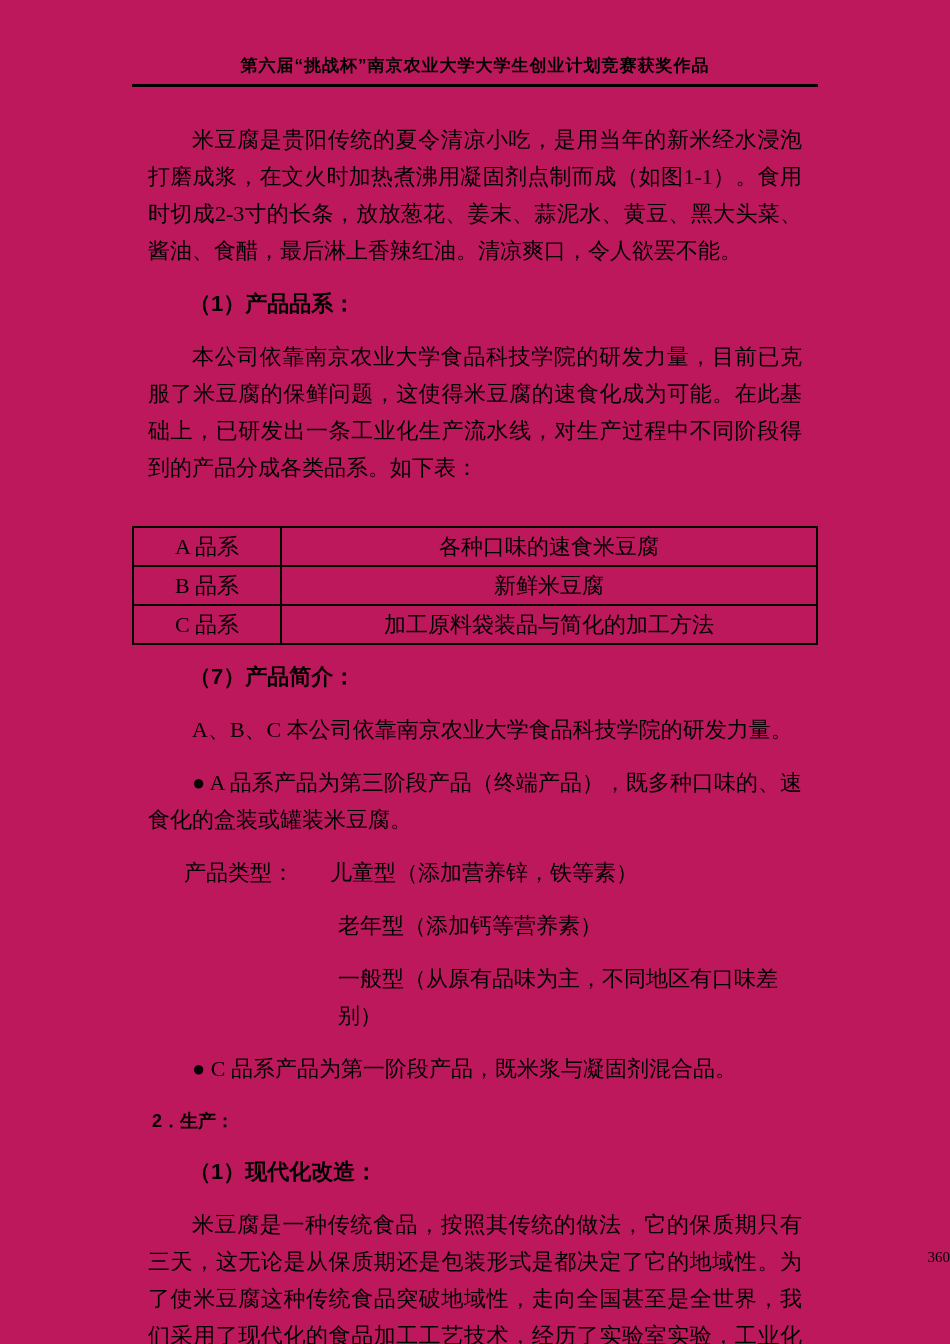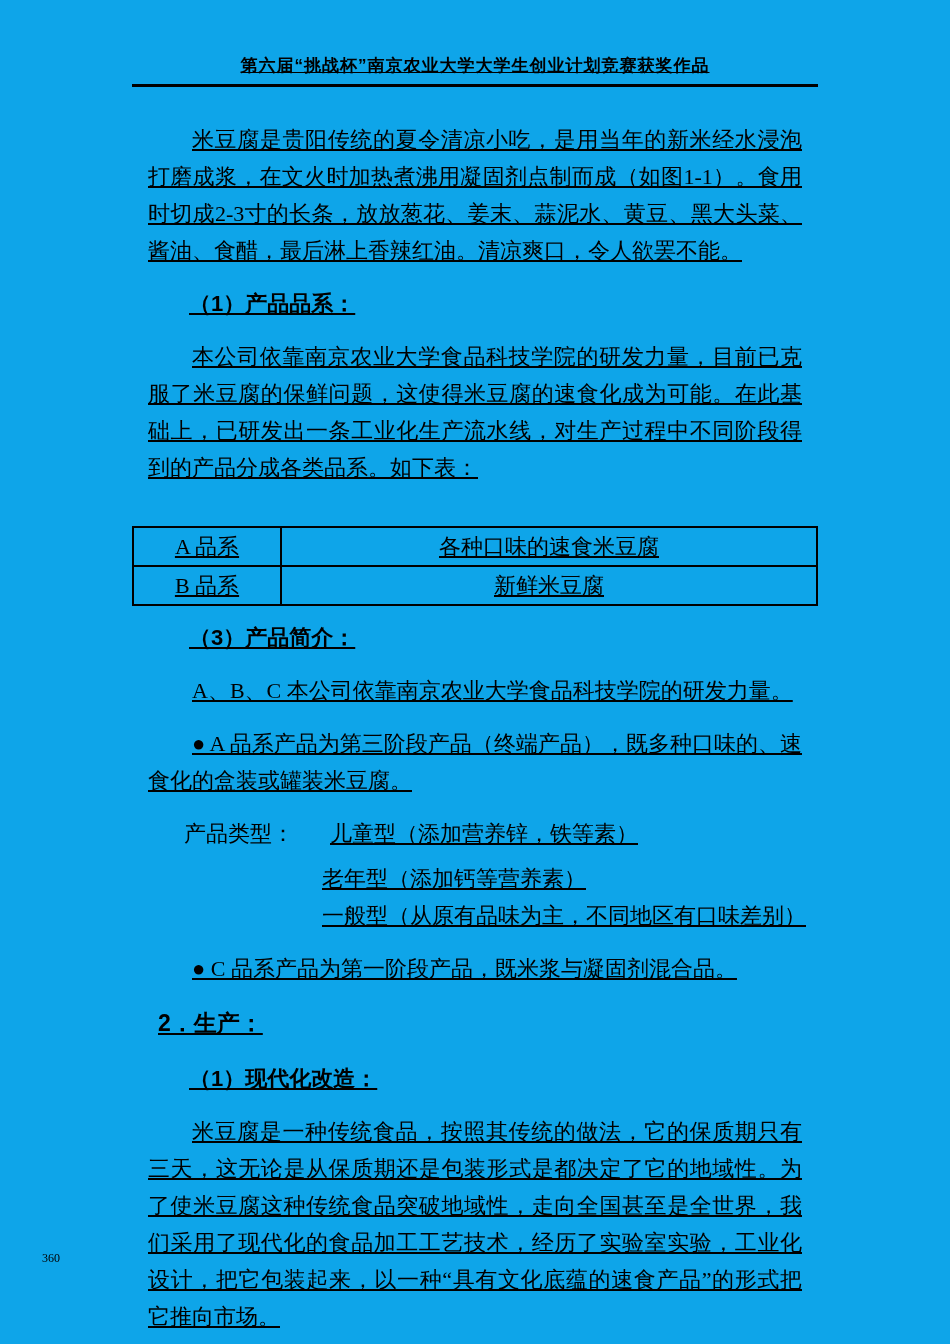--- a/index.html
+++ b/index.html
@@ -4,27 +4,26 @@
 <style>
   html, body {
     margin: 0;
     padding: 0;
     background: #ffffff;
   }
   .page {
     width: 950px;
     height: 1344px;
     margin: 0 auto;
-    background: #0ea5e9;
+    background: #be185d;
     position: relative;
     box-sizing: border-box;
     padding: 54px 132px 0 132px;
     font-family: "Liberation Serif", "DejaVu Serif", serif;
     color: #000000;
-    text-decoration: underline;
   }
   .doc-header {
     text-align: center;
     font-family: "Liberation Sans", "DejaVu Sans", sans-serif;
     font-weight: bold;
     font-size: 17px;
     letter-spacing: 1px;
     padding-bottom: 7px;
     border-bottom: 3px solid #000000;
   }
@@ -40,23 +39,23 @@
   }
   .heading {
     font-family: "Liberation Sans", "DejaVu Sans", sans-serif;
     font-weight: bold;
     padding-left: 2em;
     margin: 13px;
   }
   .section-heading {
     font-family: "Liberation Sans", "DejaVu Sans", sans-serif;
     font-weight: bold;
-    font-size: 23px;
+    font-size: 18px;
     padding-left: 8px;
-    margin: 18px;
+    margin: 12px;
   }
   table.series-table {
     width: 100%;
     border-collapse: collapse;
     margin: 40px 0 12px 0;
   }
   table.series-table td {
     border: 2px solid #000000;
     height: 36px;
     text-align: center;
@@ -69,31 +68,30 @@
   .ptype-first {
     padding-left: 2em;
     margin: 8px;
   }
   .ptype-label {
     display: inline-block;
     width: 146px;
   }
   .ptype-cont {
     padding-left: 190px;
-    margin: 0;
+    margin: 16px;
   }
   .page-number {
     position: absolute;
     left: 0;
     right: 0;
     bottom: 78px;
-    text-align: left;
-    font-size: 12px;
+    text-align: right;
+    font-size: 15px;
     font-family: "Liberation Serif", "DejaVu Serif", serif;
-    padding-left: 42px;
   }
 </style>
 </head>
 <body>
 
 <div class="page">
 
   <div class="doc-header">第六届“挑战杯”南京农业大学大学生创业计划竞赛获奖作品</div>
 
   <div class="content">
@@ -107,24 +105,28 @@
     <table class="series-table">
       <tbody>
         <tr>
           <td class="col-series">A 品系</td>
           <td>各种口味的速食米豆腐</td>
         </tr>
         <tr>
           <td class="col-series">B 品系</td>
           <td>新鲜米豆腐</td>
         </tr>
+        <tr>
+          <td class="col-series">C 品系</td>
+          <td>加工原料袋装品与简化的加工方法</td>
+        </tr>
       </tbody>
     </table>
 
-    <p class="heading">（3）产品简介：</p>
+    <p class="heading">（7）产品简介：</p>
 
     <p class="para">A、B、C 本公司依靠南京农业大学食品科技学院的研发力量。</p>
 
     <p class="para">● A 品系产品为第三阶段产品（终端产品），既多种口味的、速食化的盒装或罐装米豆腐。</p>
 
     <p class="ptype-first">
       <span class="ptype-label">产品类型：</span><span>儿童型（添加营养锌，铁等素）</span>
     </p>
 
     <p class="ptype-cont">老年型（添加钙等营养素）</p>

